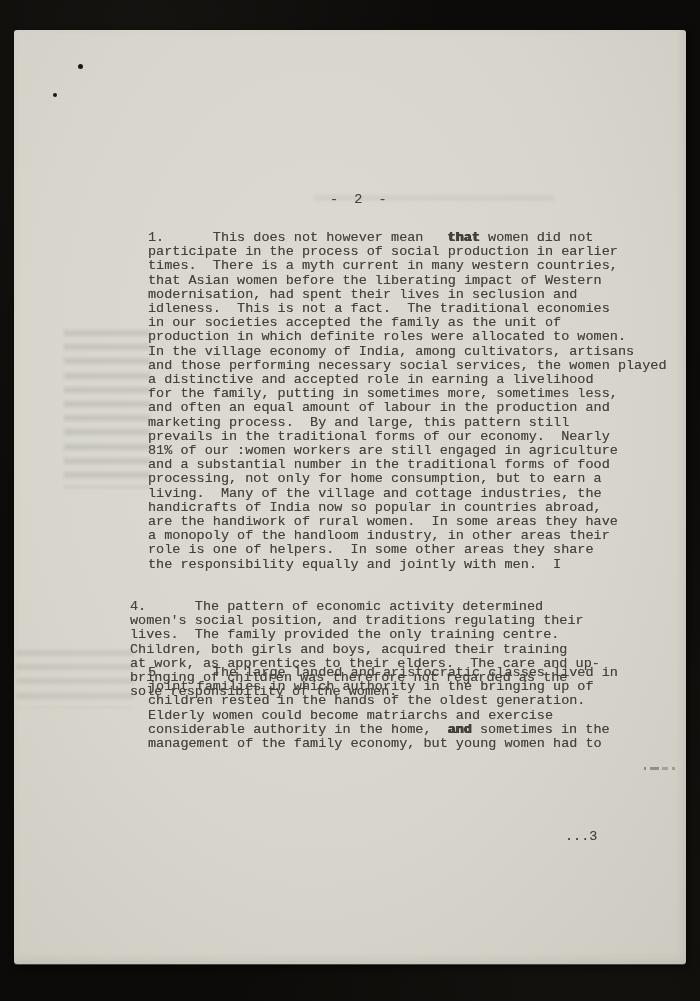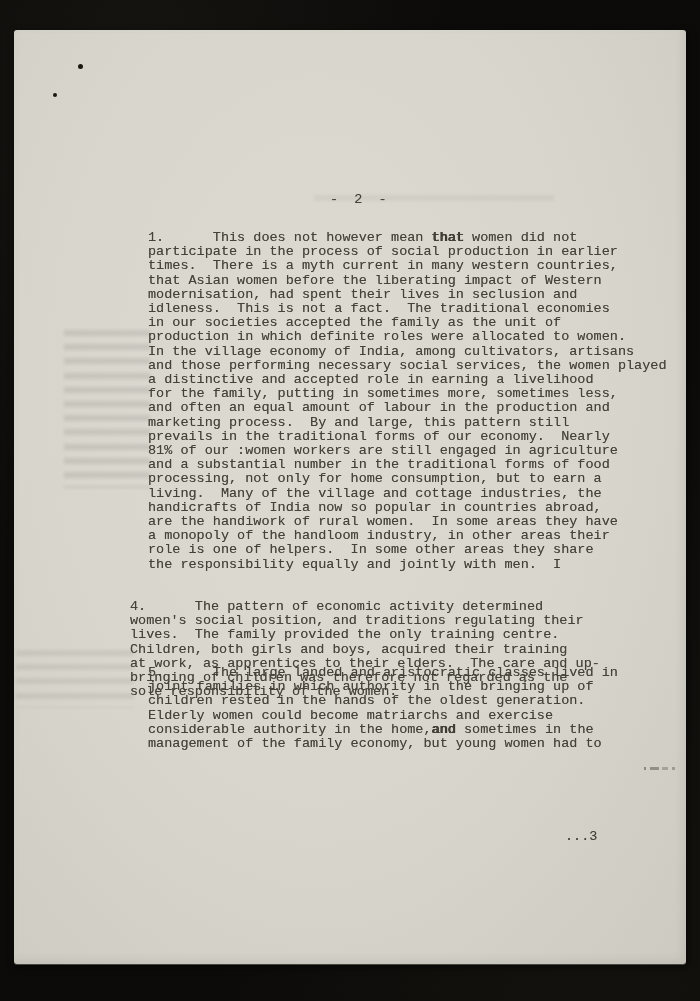--- a/index.html
+++ b/index.html
@@ -40,22 +40,23 @@
     line-height: 14.2px;
     color: #45423a;
     text-shadow: 0 0 0.6px rgba(69,66,58,0.55);
   }
   .page-number  { left: 316px; top: 163px; }
   .para-3       { left: 134px; top: 201px; }
   .para-4       { left: 116px; top: 563px; margin-top: 7px; }
   .para-5       { left: 134px; top: 636px; }
   .continuation { left: 551px; top: 800px; }
   .overstrike {
-    font-weight: normal;
+    font-weight: bold;
     text-shadow: 0.6px 0 0 #353228, -0.3px 0 0 #353228, 0 0 0.6px rgba(53,50,40,0.8);
+    margin-left: 16px;
   }
   .speck {
     position: absolute;
     background: #191811;
     border-radius: 50%;
   }
   .speck.s1 { left: 64px; top: 34px; width: 5px; height: 5px; }
   .speck.s2 { left: 39px; top: 63px; width: 4px; height: 4px; }
   .ghost {
     position: absolute;

